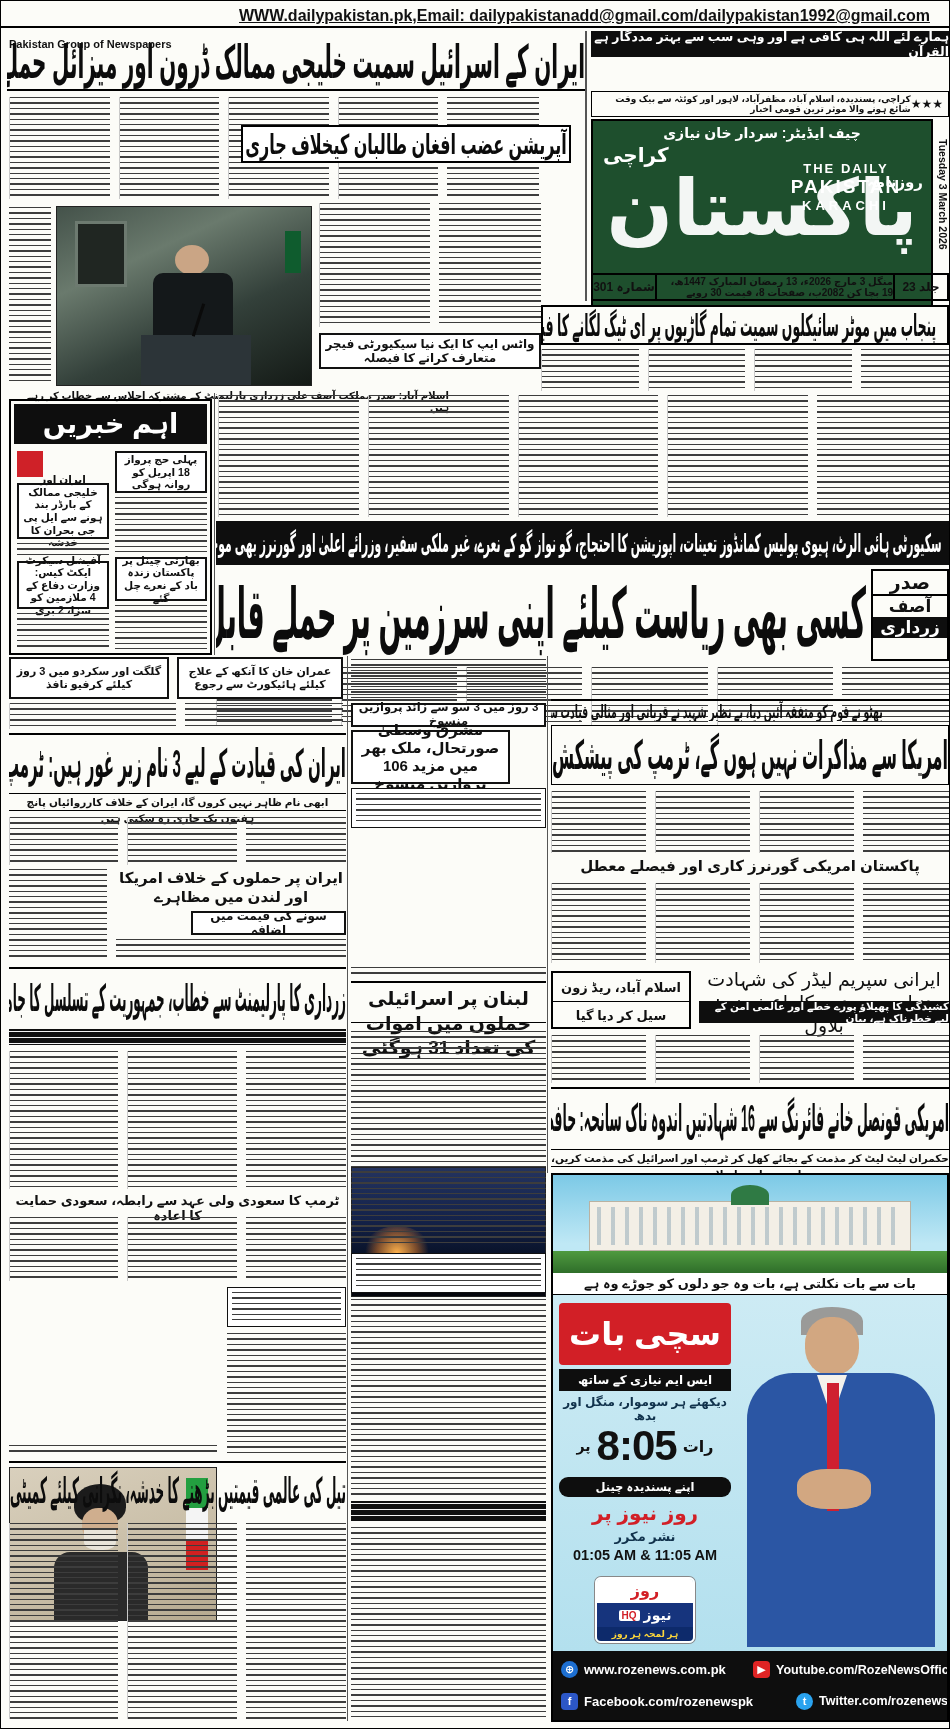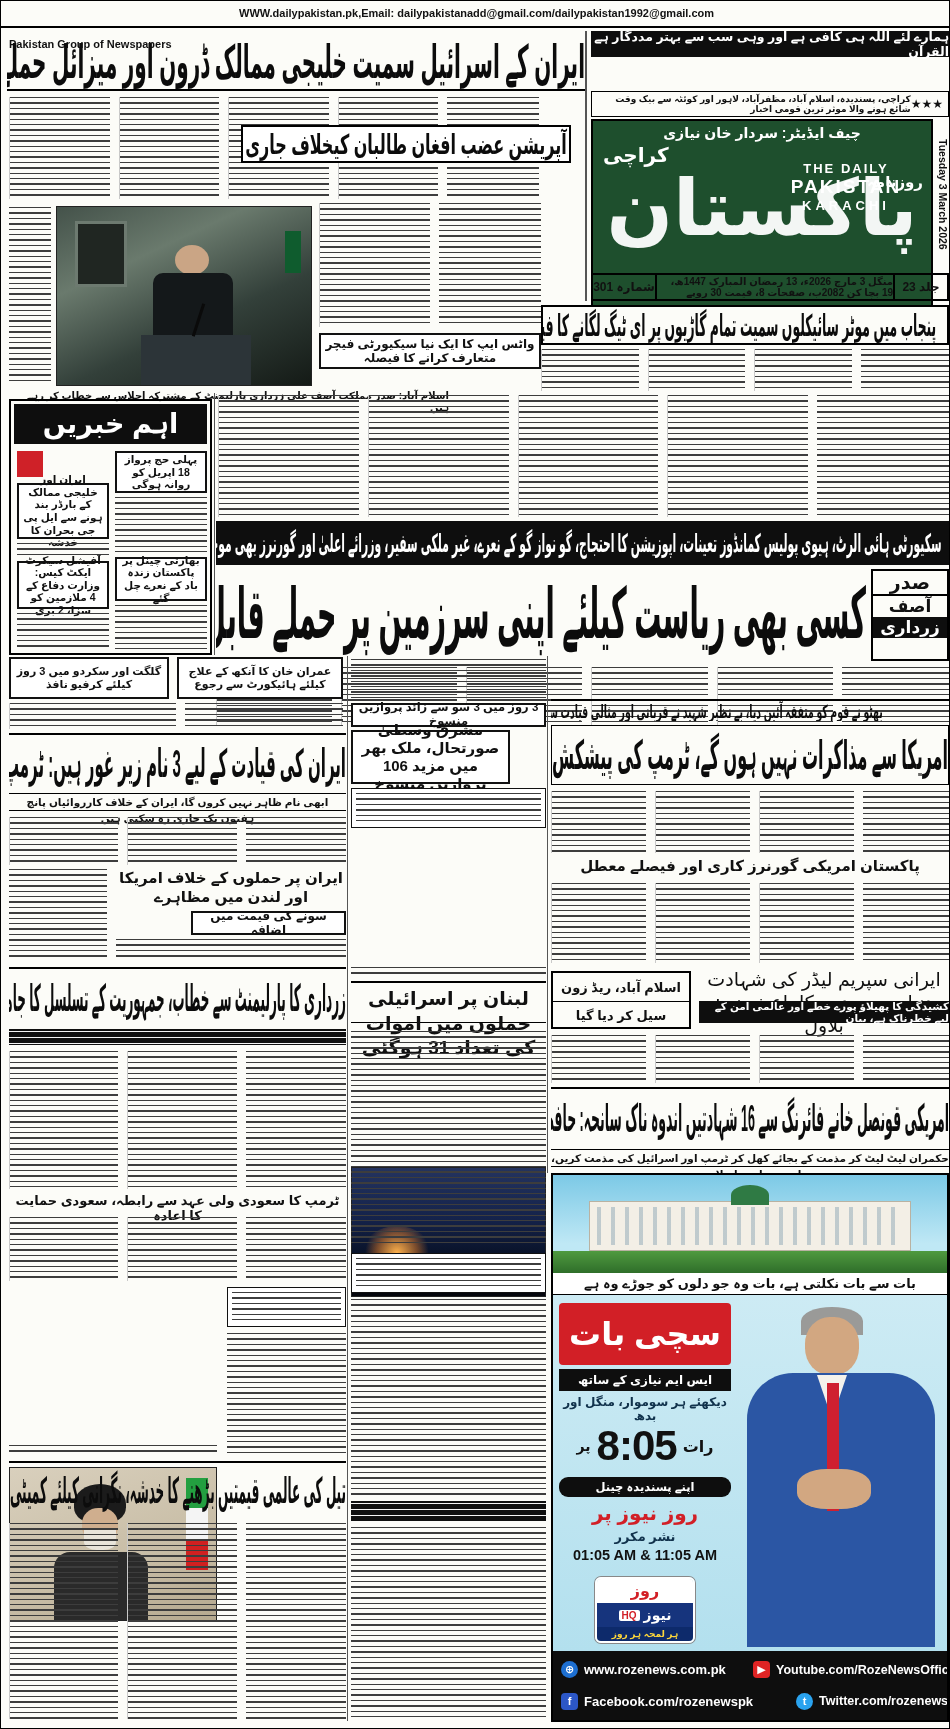--- a/index.html
+++ b/index.html
@@ -34,21 +34,21 @@
   .footer-icon{width:17px;height:17px;border-radius:50%;display:inline-flex;align-items:center;justify-content:center;
                font-size:11px;font-weight:bold;color:#fff;flex:0 0 auto;}
 </style>
 </head>
 <body>
 
 <div class="page">
 
   <div class="abs" style="left:0;top:0;width:950px;height:27px;border-bottom:2px solid #000;">
     <span class="abs" style="left:8px;top:6px;font-size:11px;font-weight:bold;margin-top:31px;">Pakistan Group of Newspapers</span>
-    <span class="abs" style="left:238px;top:6px;font-size:11px;font-weight:bold;">WWW.dailypakistan.pk,Email: dailypakistanadd@gmail.com/dailypakistan1992@gmail.com</span>
+    <span class="abs" style="left:238px;top:6px;font-size:16px;font-weight:bold;text-decoration:underline;">WWW.dailypakistan.pk,Email: dailypakistanadd@gmail.com/dailypakistan1992@gmail.com</span>
   </div>
 
   <div class="abs cal" style="left:6px;top:32px;width:578px;height:58px;font-size:20px;line-height:58px;border-bottom:2px solid #000;"><span style="--t:scale(1,2.3);">ایران کے اسرائیل سمیت خلیجی ممالک ڈرون اور میزائل حملے جاری</span></div>
 
   <div class="abs cols" style="left:8px;top:96px;width:530px;height:102px;">
     <div class="pt"></div>
       <div class="pt"></div>
       <div class="pt"></div>
       <div class="pt"></div>
       <div class="pt"></div>

